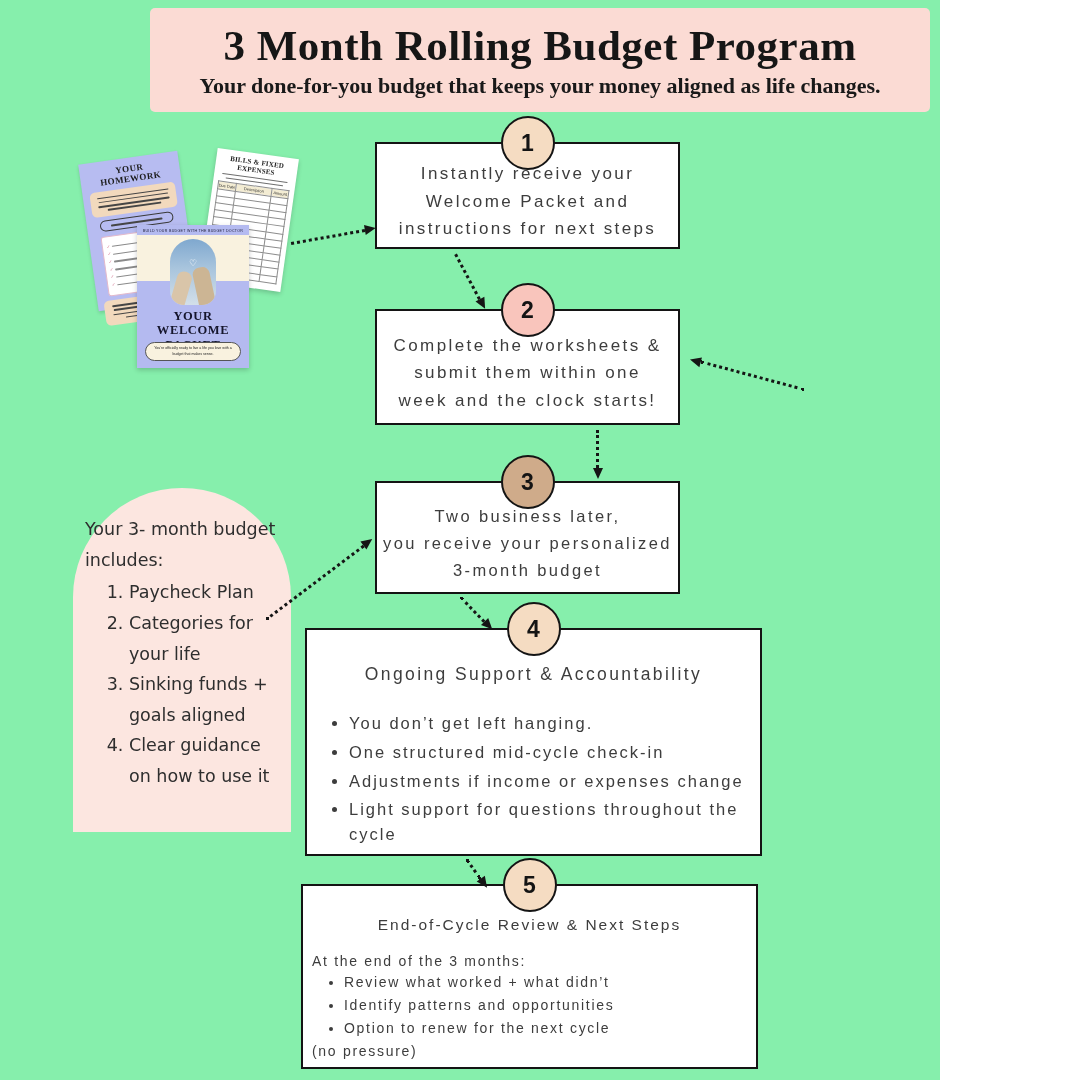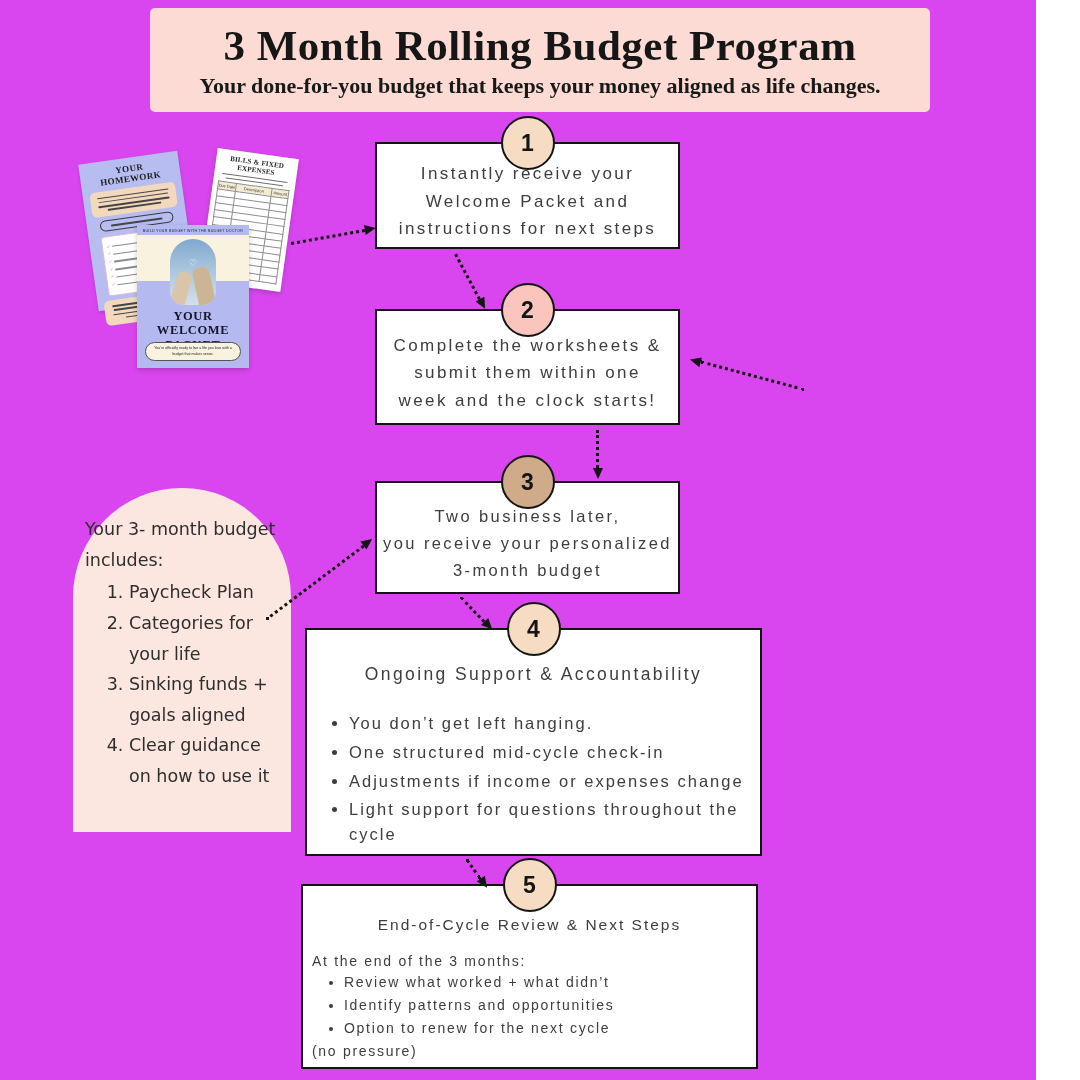--- a/index.html
+++ b/index.html
@@ -1,16 +1,16 @@
 <!DOCTYPE html>
 <html><head>
 <meta charset="utf-8">
 <style>
   html,body{margin:0;padding:0;background:#ffffff;}
-  .canvas{position:relative;width:1036px;height:1080px;background:#d946ef;overflow:hidden;
+  .canvas{position:relative;width:940px;height:1080px;background:#86efac;overflow:hidden;
           font-family:"Liberation Sans",sans-serif;}
 
   
   .header-band{position:absolute;left:150px;top:8px;width:780px;height:104px;
                background:#fbdbd4;border-radius:5px;text-align:center;}
   .header-title{margin-top:14px;font-family:"Liberation Serif",serif;font-weight:600;
                 font-size:43px;color:#161616;letter-spacing:.5px;line-height:1.1;}
   .header-sub{margin-top:4px;font-family:"Liberation Serif",serif;font-weight:700;
               font-size:22px;color:#191919;}
 

